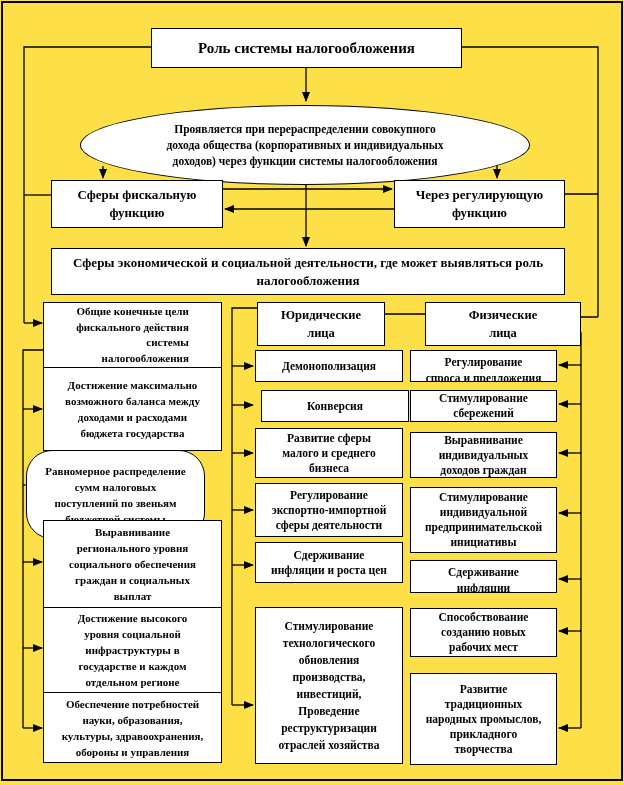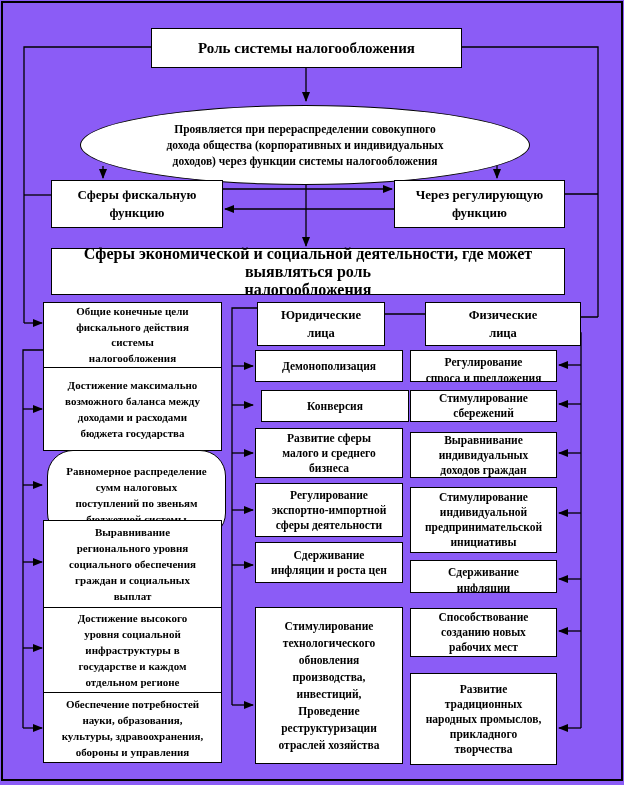--- a/index.html
+++ b/index.html
@@ -1,34 +1,34 @@
 <!DOCTYPE html>
 <html><head>
 <meta charset="utf-8">
 <style>
   html,body { margin:0; padding:0; background:#fff; }
   .page {
-    position:relative; width:624px; height:785px; background:#8b5cf6;
+    position:relative; width:624px; height:785px; background:#fde047;
     font-family:"Liberation Serif", serif; font-weight:bold; color:#000;
     overflow:hidden;
   }
   .frame {
     position:absolute; left:1px; top:1px; width:618px; height:776px;
     border:2px solid #000;
   }
   .wires { position:absolute; left:0; top:0; }
   .box {
     position:absolute; box-sizing:border-box; border:1px solid #000;
     background:#fff; display:flex; align-items:center; justify-content:center;
     text-align:center; white-space:pre-line;
   }
   .title   { font-size:15px; line-height:19px; }
   .ellipse { border-radius:50%; font-size:11.5px; line-height:16px; padding:0 34px; }
   .func    { font-size:13px;   line-height:18px; }
-  .spheres { font-size:16px;   line-height:18px; }
+  .spheres { font-size:13px;   line-height:18px; }
   .colhead { font-size:12.5px; line-height:18px; }
   .leftcol { font-size:11px;   line-height:16px; padding:0 4px; }
   .lh15    { line-height:15.5px; }
   .item    { font-size:11.5px; line-height:15px; padding:0 3px; }
   .tall    { line-height:17px; }
   .clip    {
     flex-direction:column; justify-content:flex-start; align-items:stretch;
     overflow:hidden; padding-top:3px; line-height:16px;
   }
 </style>
@@ -92,29 +92,29 @@
 
   <div class="box func" style="left:51px;top:180px;width:172px;height:48px;">Сферы фискальную
 функцию</div>
 
   <div class="box func" style="left:394px;top:180px;width:171px;height:48px;">Через регулирующую
 функцию</div>
 
   <div class="box spheres" style="left:51px;top:248px;width:514px;height:47px;">Сферы экономической и социальной деятельности, где может выявляться роль
 налогообложения</div>
 
-  <div class="box leftcol lh15" style="left:43px;top:302px;width:179px;height:66px;">Общие конечные цели
+  <div class="box leftcol lh15" style="left:43px;top:302px;width:179px;height:66px;text-align:right;">Общие конечные цели
 фискального действия
 системы
 налогообложения</div>
   <div class="box leftcol" style="left:43px;top:367px;width:179px;height:84px;">Достижение максимально
 возможного баланса между
 доходами и расходами
 бюджета государства</div>
-  <div class="box leftcol" style="left:47px;top:450px;width:179px;height:89px;border-radius:26px;">Равномерное распределение
+  <div class="box leftcol" style="left:26px;top:450px;width:179px;height:89px;border-radius:26px;">Равномерное распределение
 сумм налоговых
 поступлений по звеньям
 бюджетной системы</div>
   <div class="box leftcol" style="left:43px;top:520px;width:179px;height:88px;">Выравнивание
 регионального уровня
 социального обеспечения
 граждан и социальных
 выплат</div>
   <div class="box leftcol" style="left:43px;top:607px;width:179px;height:86px;">Достижение высокого
 уровня социальной

